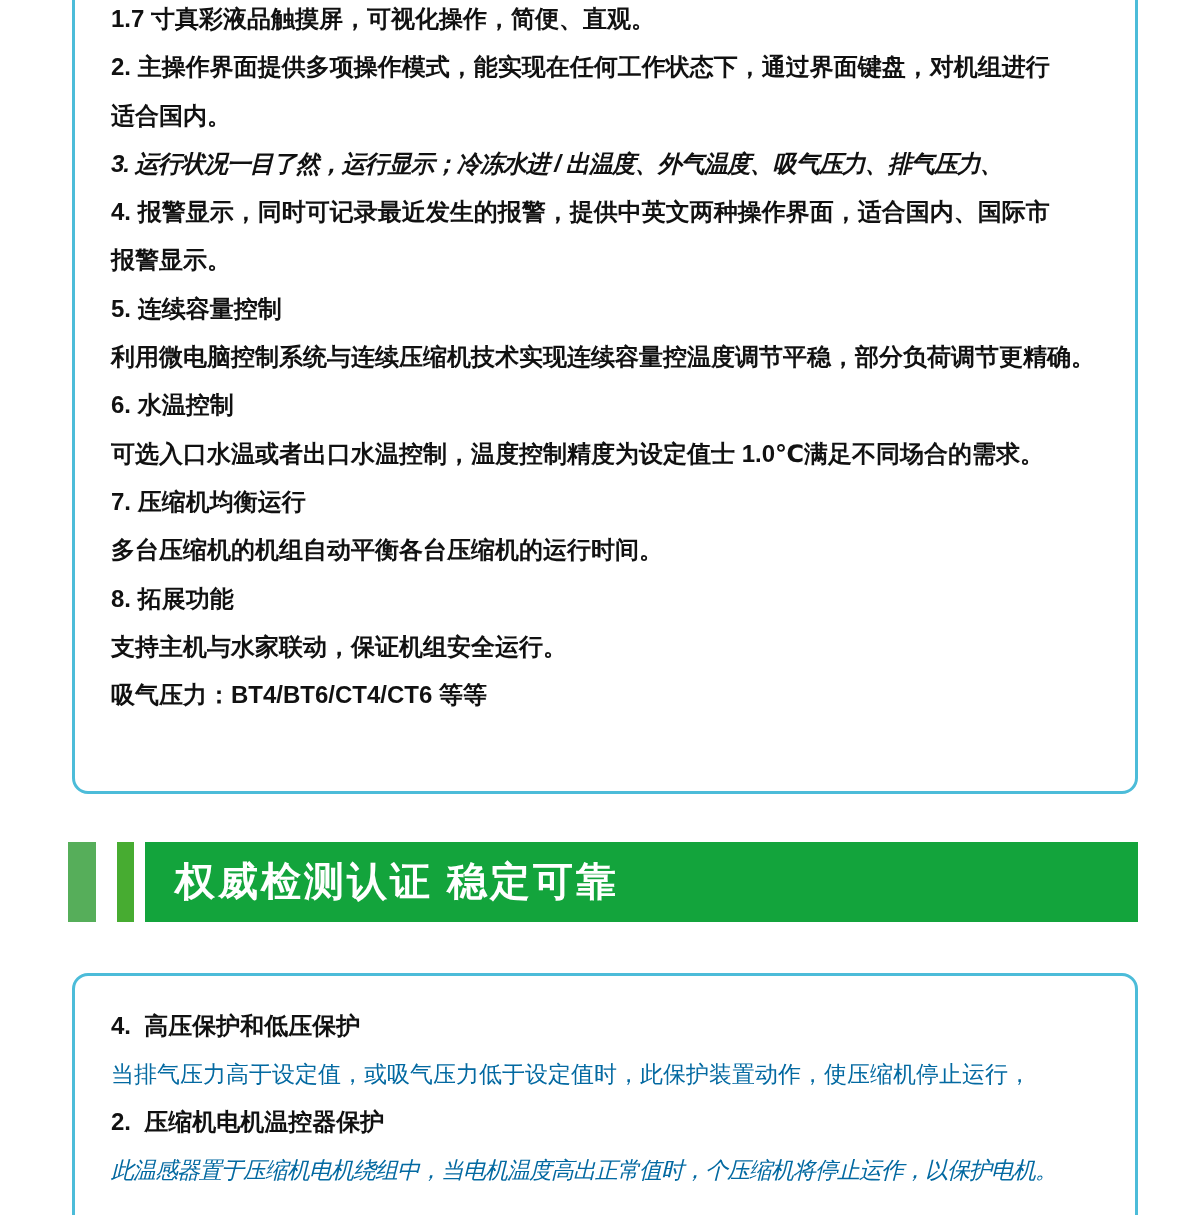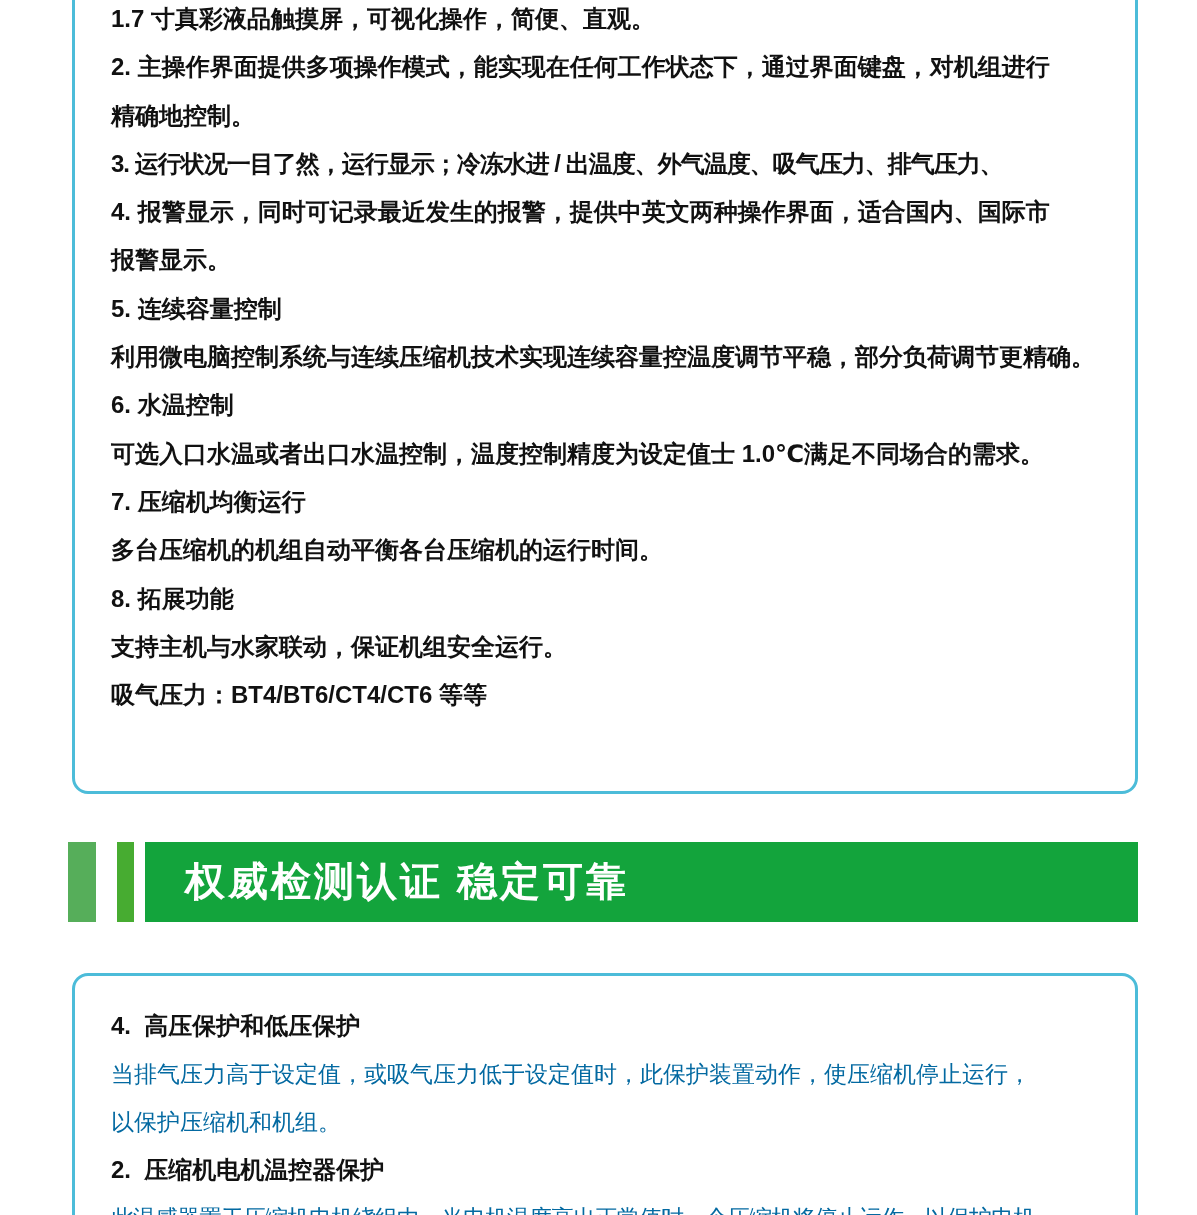--- a/index.html
+++ b/index.html
@@ -38,52 +38,52 @@
     font-size: 23px;
     line-height: 48.3px;
     color: #0369a1;
   }
   #protection-box .line { line-height: 48px; }
   .line.bold {
     font-weight: bold;
     font-size: 24px;
     color: #111111;
   }
-  .line.tight { letter-spacing: -1px; }
+  .line.tight { letter-spacing: -1px; font-style: italic; }
   .accent-bar { position: absolute; top: 842px; height: 80px; }
   #accent-bar-1 { left: 68px; width: 28px; background: #56ae5a; }
   #accent-bar-2 { left: 117px; width: 17px; background: #47ac31; }
   #banner {
     position: absolute;
     left: 145px;
     top: 842px;
     width: 993px;
     height: 80px;
     background: #13a43c;
     box-sizing: border-box;
-    padding-left: 40px;
+    padding-left: 30px;
   }
   #banner .banner-title {
     color: #ffffff;
     font-size: 40px;
     font-weight: bold;
     line-height: 78px;
     letter-spacing: 3px;
     white-space: pre;
   }
 </style>
 </head>
 <body>
 
 <div>
 
   <div id="feature-box" class="box">
       <div class="line bold">1.7 寸真彩液品触摸屏，可视化操作，简便、直观。</div>
       <div class="line bold">2. 主操作界面提供多项操作模式，能实现在任何工作状态下，通过界面键盘，对机组进行</div>
-      <div class="line bold">精确地控制。</div>
+      <div class="line bold">适合国内。</div>
       <div class="line bold tight">3. 运行状况一目了然，运行显示；冷冻水进 / 出温度、外气温度、吸气压力、排气压力、</div>
       <div class="line bold">4. 报警显示，同时可记录最近发生的报警，提供中英文两种操作界面，适合国内、国际市</div>
       <div class="line bold">报警显示。</div>
       <div class="line bold">5. 连续容量控制</div>
       <div class="line bold">利用微电脑控制系统与连续压缩机技术实现连续容量控温度调节平稳，部分负荷调节更精确。</div>
       <div class="line bold">6. 水温控制</div>
       <div class="line bold">可选入口水温或者出口水温控制，温度控制精度为设定值士 1.0℃满足不同场合的需求。</div>
       <div class="line bold">7. 压缩机均衡运行</div>
       <div class="line bold">多台压缩机的机组自动平衡各台压缩机的运行时间。</div>
       <div class="line bold">8. 拓展功能</div>
@@ -95,18 +95,17 @@
 
   <div id="accent-bar-2" class="accent-bar"></div>
 
   <div id="banner">
     <div class="banner-title">权威检测认证 稳定可靠</div>
   </div>
 
   <div id="protection-box" class="box">
       <div class="line bold">4.  高压保护和低压保护</div>
       <div class="line">当排气压力高于设定值，或吸气压力低于设定值时，此保护装置动作，使压缩机停止运行，</div>
-      <div class="line">以保护压缩机和机组。</div>
       <div class="line bold">2.  压缩机电机温控器保护</div>
       <div class="line tight">此温感器置于压缩机电机绕组中，当电机温度高出正常值时，个压缩机将停止运作，以保护电机。</div>
     </div>
 
 </div>
 
 </body></html>

